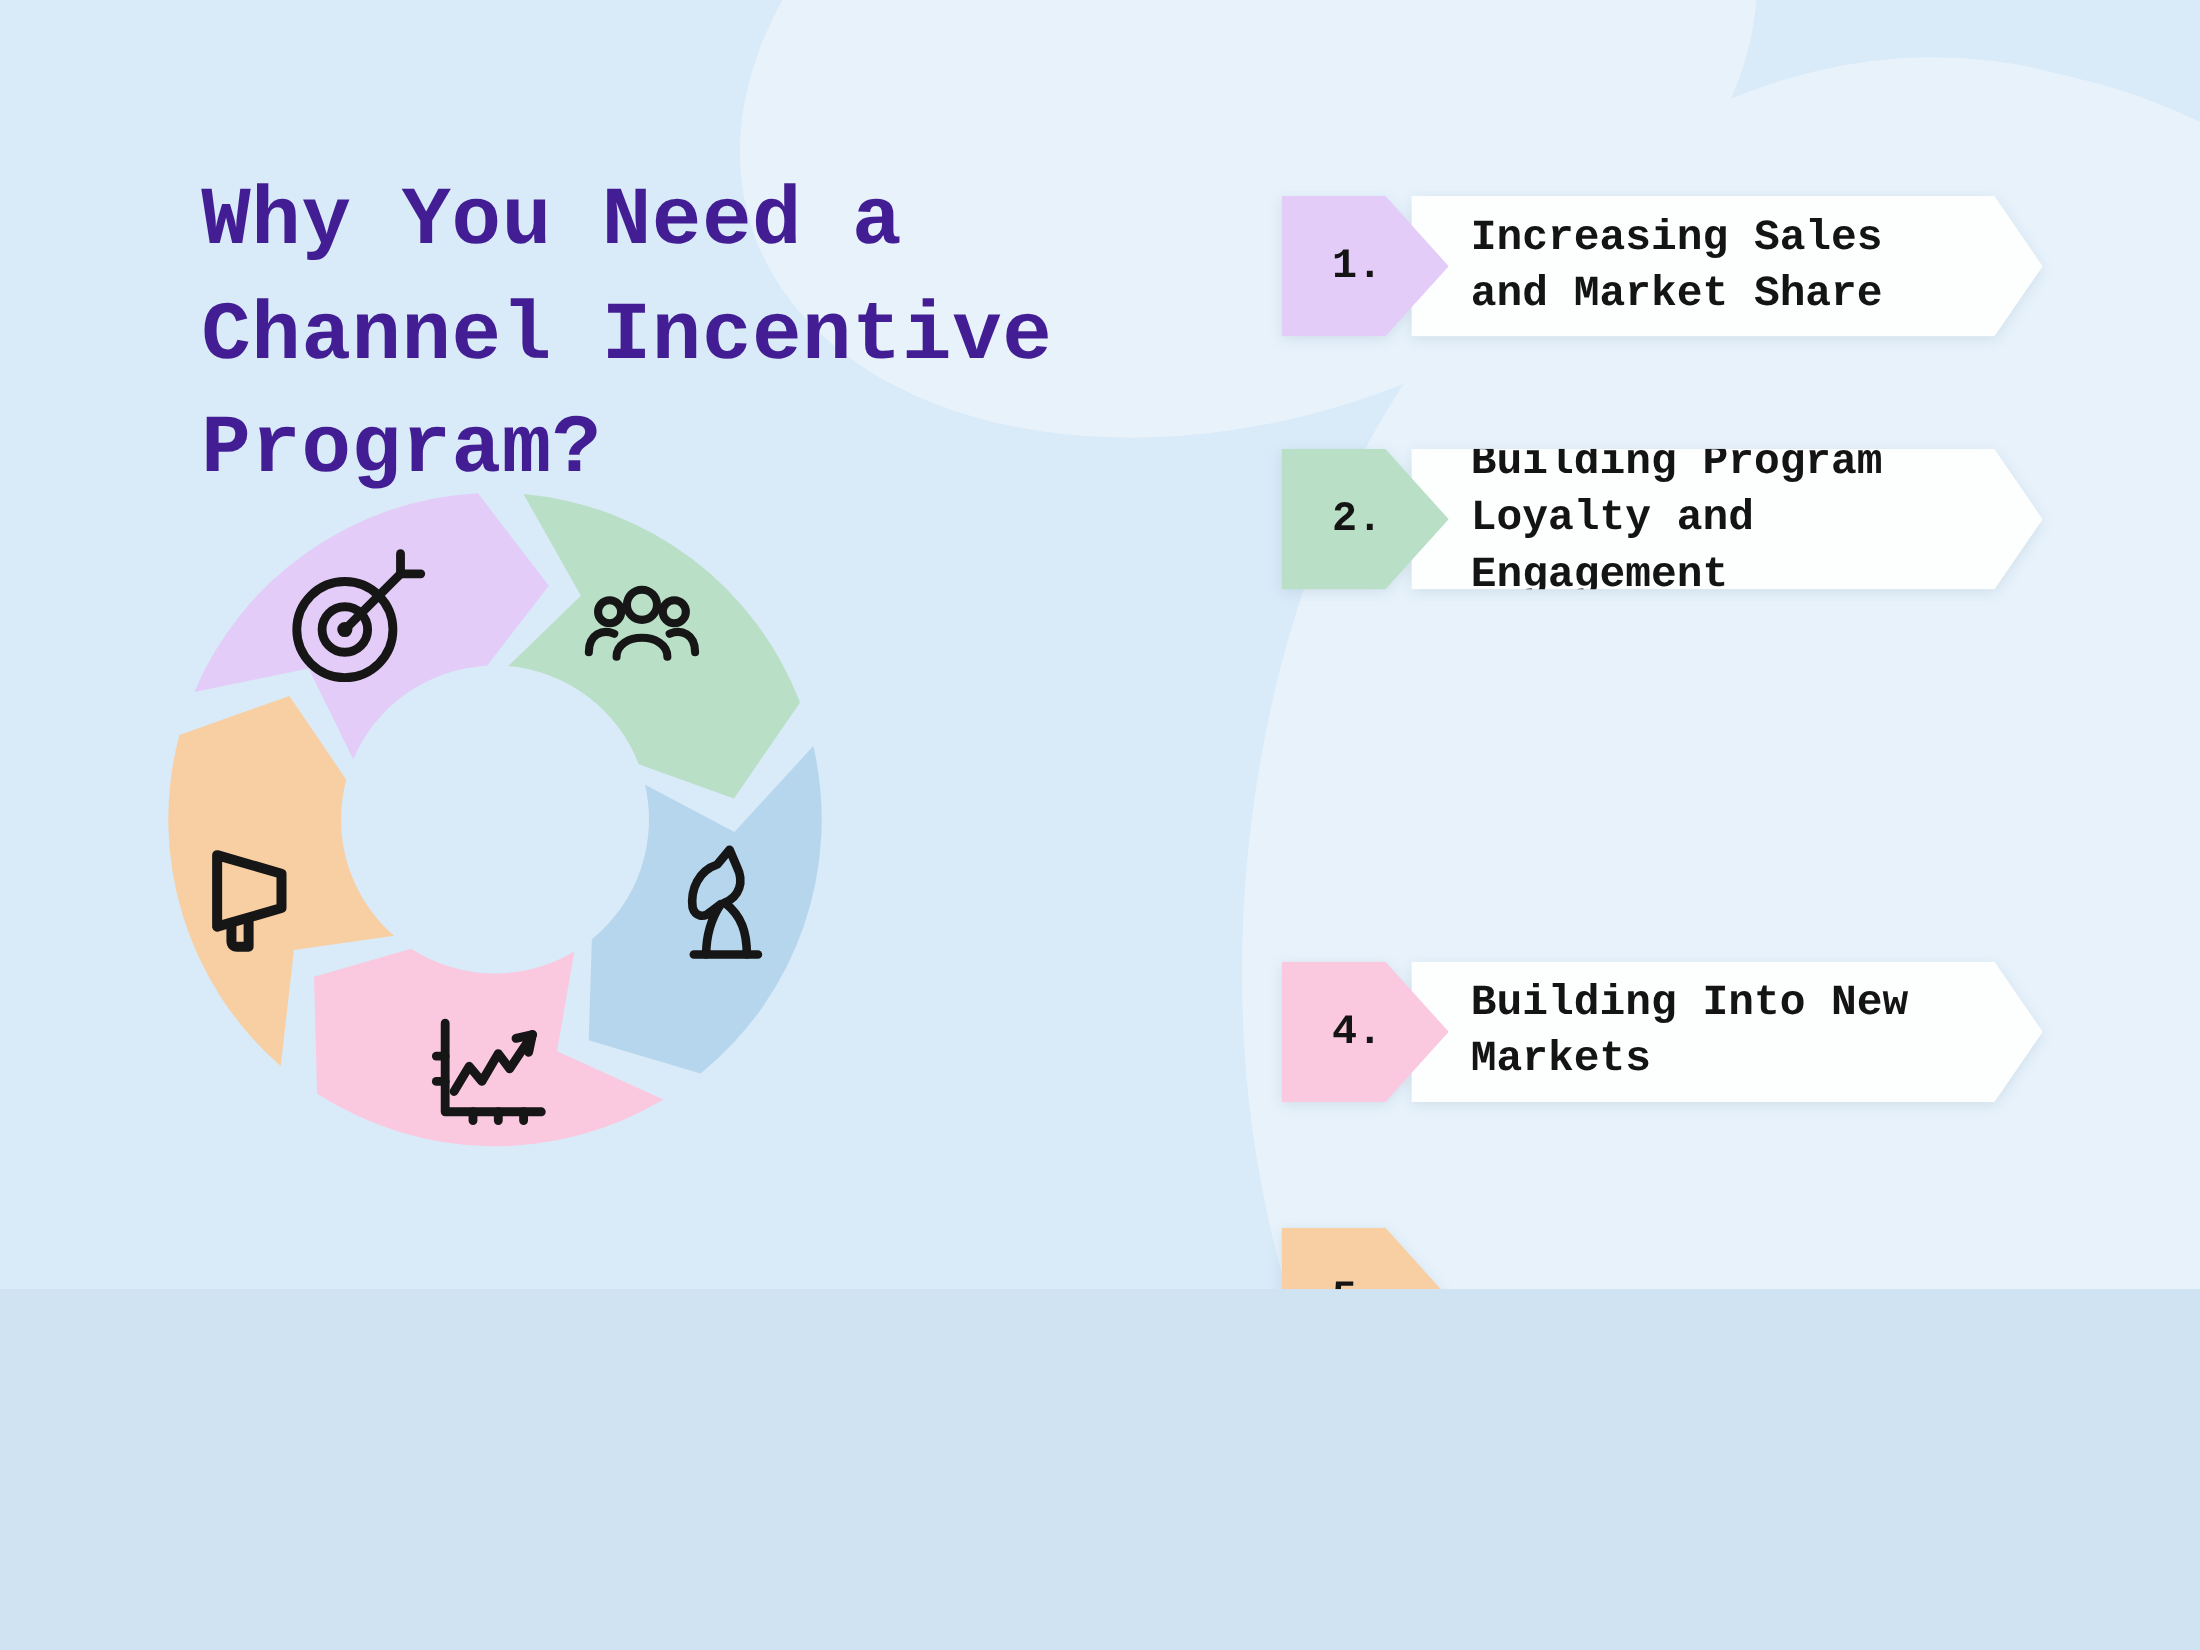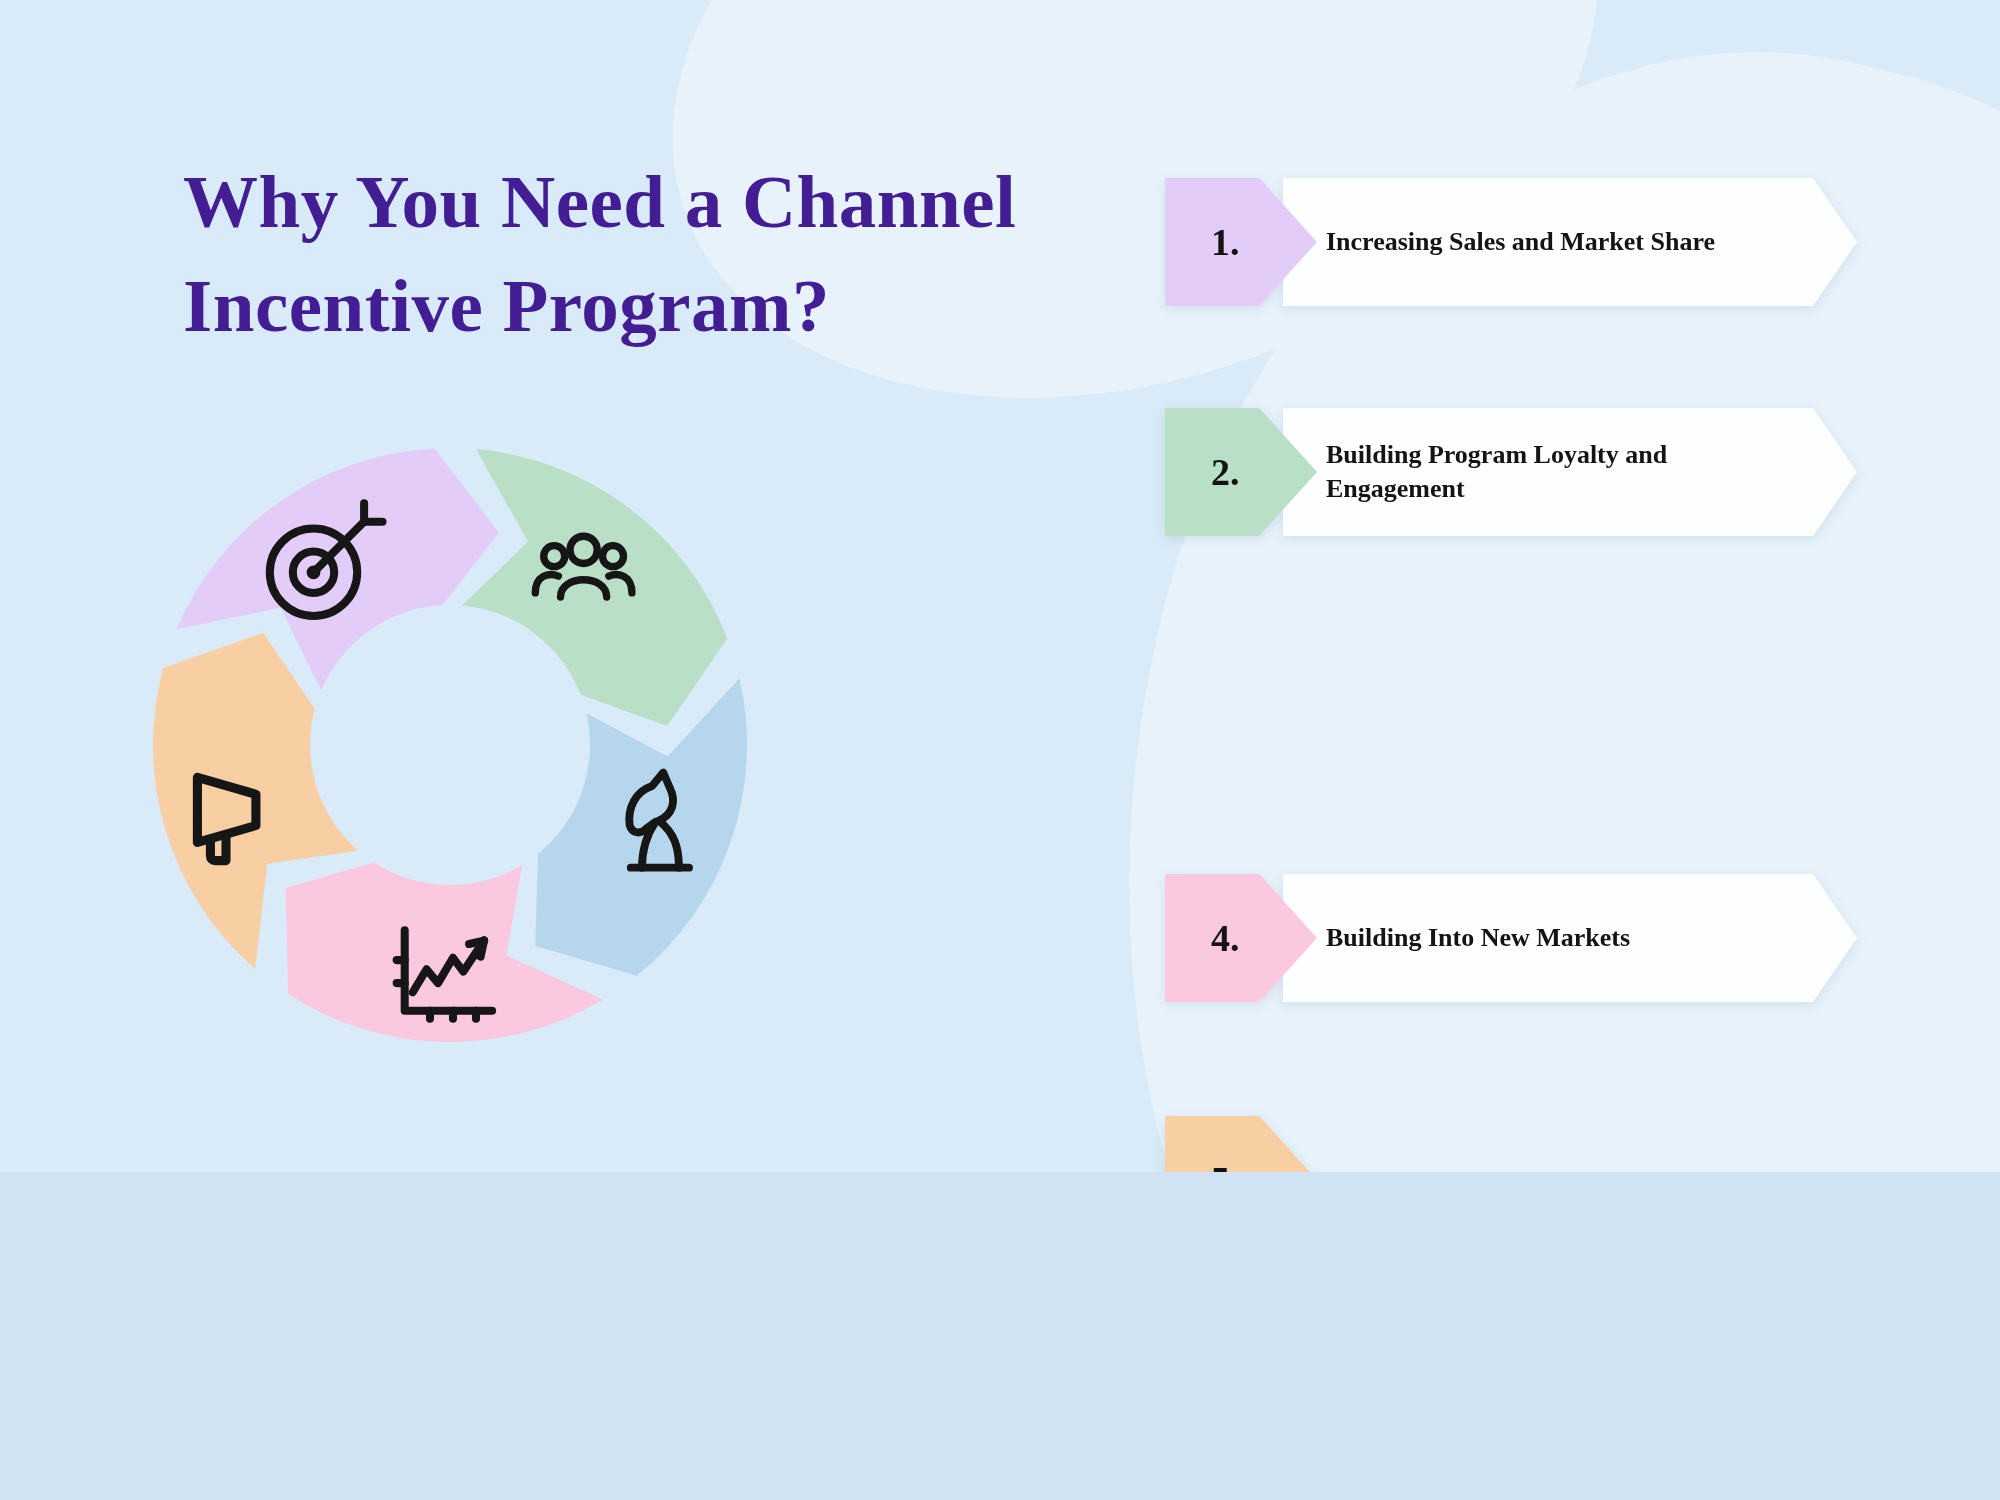--- a/index.html
+++ b/index.html
@@ -1,21 +1,21 @@
 <!DOCTYPE html>
 <html style="--c-background: #d9eaf8; --c-blob: #e7f2fb; --c-title: #431d93; --c-banner: #fdfefe; --c-ink: #141414;"><head>
 <meta charset="utf-8">
 <style>
   html,body{margin:0;padding:0;background:#cfe3f2;}
   .page{
     position:relative;
     width:2000px;height:1172px;
     overflow:hidden;
     background:var(--c-background,#d9eaf8);
-    font-family:Liberation Serif, serif;
+    font-family:Liberation Mono, monospace;
   }
   .blob{position:absolute;background:var(--c-blob,#e7f2fb);}
   .blob-a{left:660px;top:-260px;width:950px;height:640px;border-radius:50%;transform:rotate(-18deg);}
   .blob-b{left:1120px;top:60px;width:1250px;height:1600px;border-radius:45% 55% 42% 58%;transform:rotate(14deg);}
 
   .title{
     position:absolute;left:183px;top:150px;width:990px;
     margin:0;
     font-size:75px;line-height:1.38;font-weight:700;
     color:var(--c-title,#431d93);
@@ -29,22 +29,22 @@
     position:absolute;left:1165px;width:692px;height:128px;
     filter:drop-shadow(0 3px 6px rgba(90,120,150,.15));
   }
   .banner-body{
     position:absolute;left:118px;right:0;top:0;height:128px;
     background:var(--c-banner,#fdfefe);
     clip-path:polygon(0 0, calc(100% - 44px) 0, 100% 50%, calc(100% - 44px) 100%, 0 100%);
     display:flex;align-items:center;
   }
   .banner-text{
-    margin:0 78px 0 43px;
-    font-size:26px;font-weight:700;line-height:1.32;
+    margin:0 78px 0 54px;
+    font-size:39px;font-weight:700;line-height:1.32;
     color:var(--c-ink,#141414);
   }
   .badge{
     position:absolute;left:0;top:0;width:152px;height:128px;z-index:2;
     clip-path:polygon(0 0,62% 0,100% 50%,62% 100%,0 100%);
     display:flex;align-items:center;
   }
   .badge-num{
     margin-left:46px;
     font-size:38px;font-weight:700;color:var(--c-ink,#141414);

